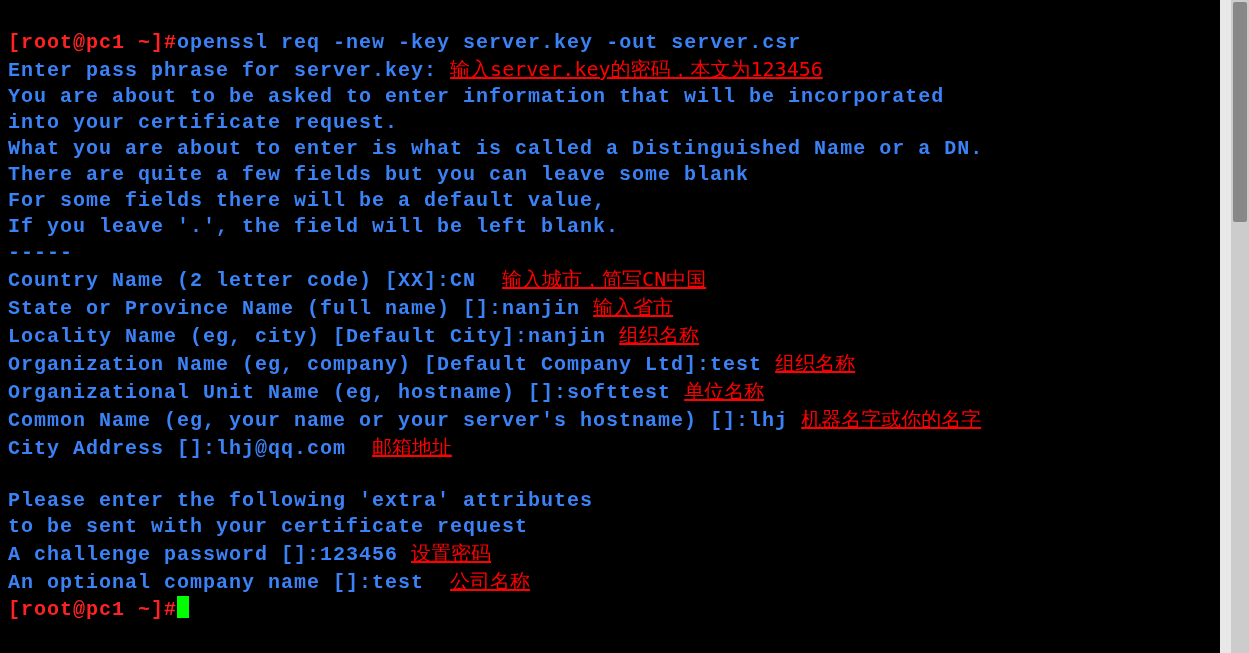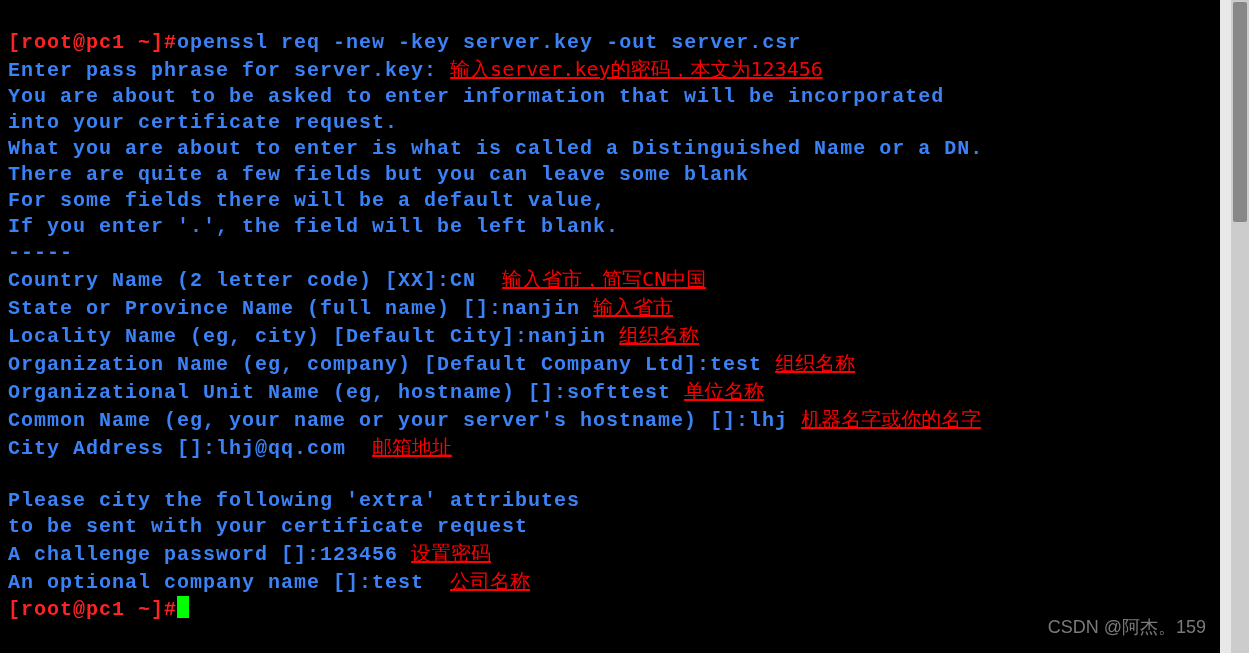--- a/index.html
+++ b/index.html
@@ -76,33 +76,32 @@
 <body>
 
 <div class="terminal">
 <span class="prompt-bracket">[</span><span class="prompt-text">root@pc1 ~</span><span class="prompt-bracket">]#</span><span class="cmd">openssl req -new -key server.key -out server.csr</span>
 <span class="cmd">Enter pass phrase for server.key:</span> <span class="annot">输入server.key的密码，本文为123456</span>
 <span class="cmd">You are about to be asked to enter information that will be incorporated</span>
 <span class="cmd">into your certificate request.</span>
 <span class="cmd">What you are about to enter is what is called a Distinguished Name or a DN.</span>
 <span class="cmd">There are quite a few fields but you can leave some blank</span>
 <span class="cmd">For some fields there will be a default value,</span>
-<span class="cmd">If you enter '.', the field will be left blank.</span>
+<span class="cmd">If you leave '.', the field will be left blank.</span>
 <span class="cmd">-----</span>
-<span class="cmd">Country Name (2 letter code) [XX]:CN</span>  <span class="annot">输入省市，简写CN中国</span>
+<span class="cmd">Country Name (2 letter code) [XX]:CN</span>  <span class="annot">输入城市，简写CN中国</span>
 <span class="cmd">State or Province Name (full name) []:nanjin</span> <span class="annot">输入省市</span>
 <span class="cmd">Locality Name (eg, city) [Default City]:nanjin</span> <span class="annot">组织名称</span>
 <span class="cmd">Organization Name (eg, company) [Default Company Ltd]:test</span> <span class="annot">组织名称</span>
 <span class="cmd">Organizational Unit Name (eg, hostname) []:softtest</span> <span class="annot">单位名称</span>
 <span class="cmd">Common Name (eg, your name or your server's hostname) []:lhj</span> <span class="annot">机器名字或你的名字</span>
 <span class="cmd">City Address []:lhj@qq.com</span>  <span class="annot">邮箱地址</span>
 <span class="cmd"></span>
-<span class="cmd">Please city the following 'extra' attributes</span>
+<span class="cmd">Please enter the following 'extra' attributes</span>
 <span class="cmd">to be sent with your certificate request</span>
 <span class="cmd">A challenge password []:123456</span> <span class="annot">设置密码</span>
 <span class="cmd">An optional company name []:test</span>  <span class="annot">公司名称</span>
 <span class="prompt-bracket">[</span><span class="prompt-text">root@pc1 ~</span><span class="prompt-bracket">]#</span><span class="cursor"></span>
-<div class="watermark">CSDN @阿杰。159</div>
 </div>
 
 <div class="scrollbar">
   <div class="scroll-thumb"></div>
 </div>
 
 </body></html>

